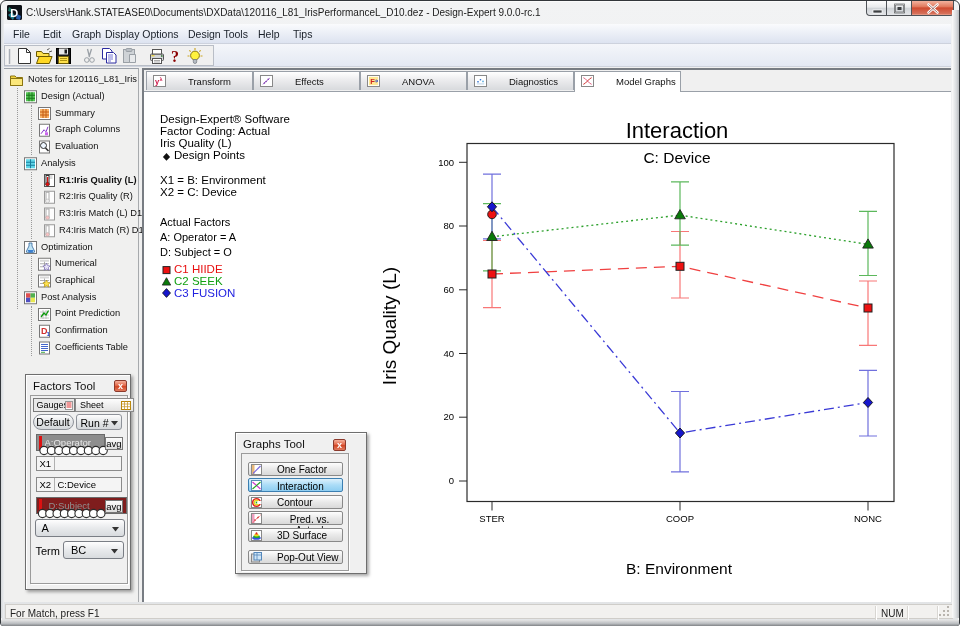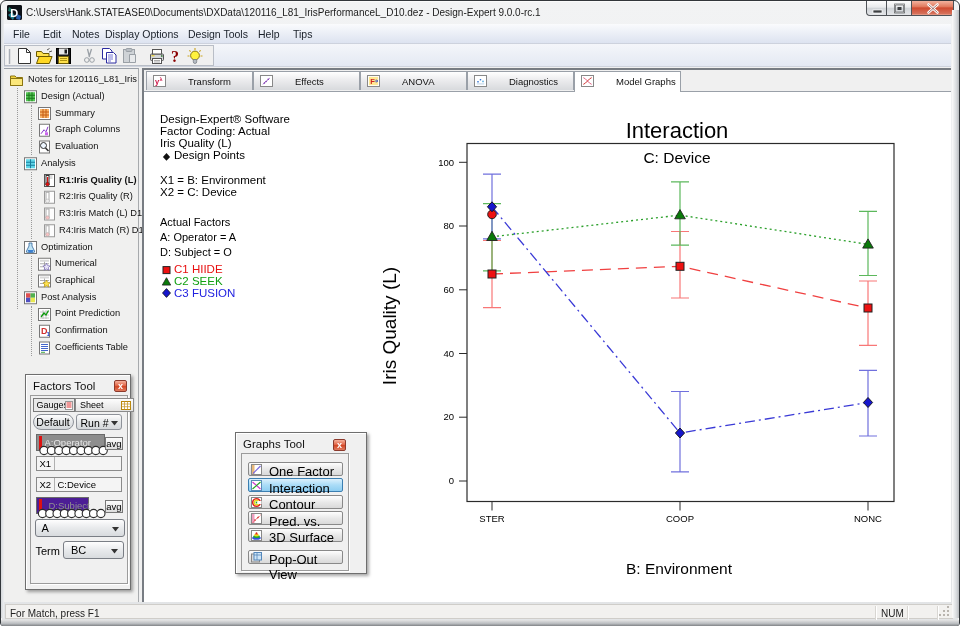--- a/index.html
+++ b/index.html
@@ -50,21 +50,21 @@
 
 .fpanel { position:absolute; background:#f0f0f0; border:1px solid #6e6e6e;
   box-shadow: 1px 0 0 #fff inset, 0 1px 0 #fff inset, 2px 2px 3px rgba(0,0,0,.35); z-index:20; }
 .ptitle { position:absolute; left:7px; top:5px; font-size:11.5px; color:#101010; }
 .pclose { position:absolute; width:13px; height:12px; border:1px solid #8c3a2c; border-radius:2px;
   background:linear-gradient(#f6b09b,#e2684a 45%,#d44826 55%,#e07a5e); color:#fff; font-size:9px; line-height:10px; text-align:center; font-weight:bold;}
 .pinner { position:absolute; border:1px solid #9b9b9b; box-shadow:1px 1px 0 #fff; background:#f0f0f0; }
 .gbtn { position:absolute; width:95px; height:14px; border:1px solid #898989; border-radius:2px;
   background:linear-gradient(#fefefe,#e9e9e9 50%,#d9d9d9); font-size:11px; color:#000; }
 .gbtn .gi { position:absolute; left:2px; top:1px; width:11px; height:11px; }
-.gbtn .gt { position:absolute; left:20px; top:1.5px; font-size:13px; }
+.gbtn .gt { position:absolute; left:28px; top:1.5px; font-size:10px;text-align:center; }
 .gsel { background:linear-gradient(#dcf0fc,#aadcf7 50%,#8ecdf1); border-color:#3c7fb1; }
 </style>
 </head>
 <body>
 <div id="win"></div>
 <div class="abs" style="left:952px;top:10px;width:7px;height:608px;background:linear-gradient(90deg,#fbfbfb,#d9dcdf 60%,#b9bcbf);z-index:30"></div>
 <div class="abs" style="left:1px;top:10px;width:3px;height:608px;background:linear-gradient(90deg,#d5d8db,#eceef0);z-index:30"></div>
 <div class="abs" style="left:1px;top:619.5px;width:958px;height:6px;background:linear-gradient(#e4e4e4,#b9bcbf 60%,#808386);border-radius:0 0 2px 2px;z-index:30"></div>
 
 <div id="appicon" class="abs"><svg width="15" height="15">
@@ -88,21 +88,21 @@
         <path d="M16.5 3.5 L25.5 11.5 M25.5 3.5 L16.5 11.5"></path>
       </g>
       <g stroke="#5a1a10" stroke-width="0.6" fill="none">
         <path d="M16.5 3.5 L25.5 11.5 M25.5 3.5 L16.5 11.5"></path>
       </g>
     </svg></div>
 
 <div id="menubar" class="abs">
 <span class="mitem" style="left:9px">File</span>
 <span class="mitem" style="left:39px">Edit</span>
-<span class="mitem" style="left:68px">Notes</span>
+<span class="mitem" style="left:68px">Graph</span>
 <span class="mitem" style="left:101px">Display Options</span>
 <span class="mitem" style="left:184px">Design Tools</span>
 <span class="mitem" style="left:254px">Help</span>
 <span class="mitem" style="left:289px">Tips</span>
 </div>
 
 <div id="toolbar" class="abs">
     <div id="toolpanel">
 <svg width="210" height="21" style="position:absolute;left:0;top:0">
 
@@ -486,21 +486,21 @@
     <span style="position:absolute;left:3px;top:1px">X1</span>
       <div class="abs" style="left:17px;top:0;width:1px;height:13px;background:#b0b0b0"></div>
     <span style="position:absolute;left:21px;top:18px">B:Environment</span>
   </div>
   <div class="abs" style="left:9.5px;top:102px;width:86px;height:15px;background:#f4f4f4;border:1px solid #8a8a8a;font-size:9.5px;color:#000">
     <span style="position:absolute;left:3px;top:1px">X2</span>
       <div class="abs" style="left:17px;top:0;width:1px;height:13px;background:#b0b0b0"></div>
     <span style="position:absolute;left:21px;top:1px">C:Device</span>
   </div>
 
-  <div class="abs" style="left:9.5px;top:122px;width:53px;height:17px;background:#4c1d95;border:1px solid #6a6a6a">
+  <div class="abs" style="left:9.5px;top:122px;width:91px;height:17px;background:#7f1d1d;border:1px solid #6a6a6a">
     <span style="position:absolute;left:12px;top:2px;font-size:9.5px;color:#909090">D:Subject</span>
     <div class="abs" style="left:2px;top:1px;width:3px;height:14px;background:#dd1111"></div>
   </div>
   <svg class="abs" style="left:9.5px;top:132.5px" width="78" height="11">
     <g fill="#fff" stroke="#2a2a2a" stroke-width="1.1">
       <circle cx="6.5" cy="5.5" r="4.1"></circle>
         <circle cx="13.8" cy="5.5" r="4.1"></circle>
         <circle cx="21.1" cy="5.5" r="4.1"></circle>
         <circle cx="28.4" cy="5.5" r="4.1"></circle>
         <circle cx="35.7" cy="5.5" r="4.1"></circle>

